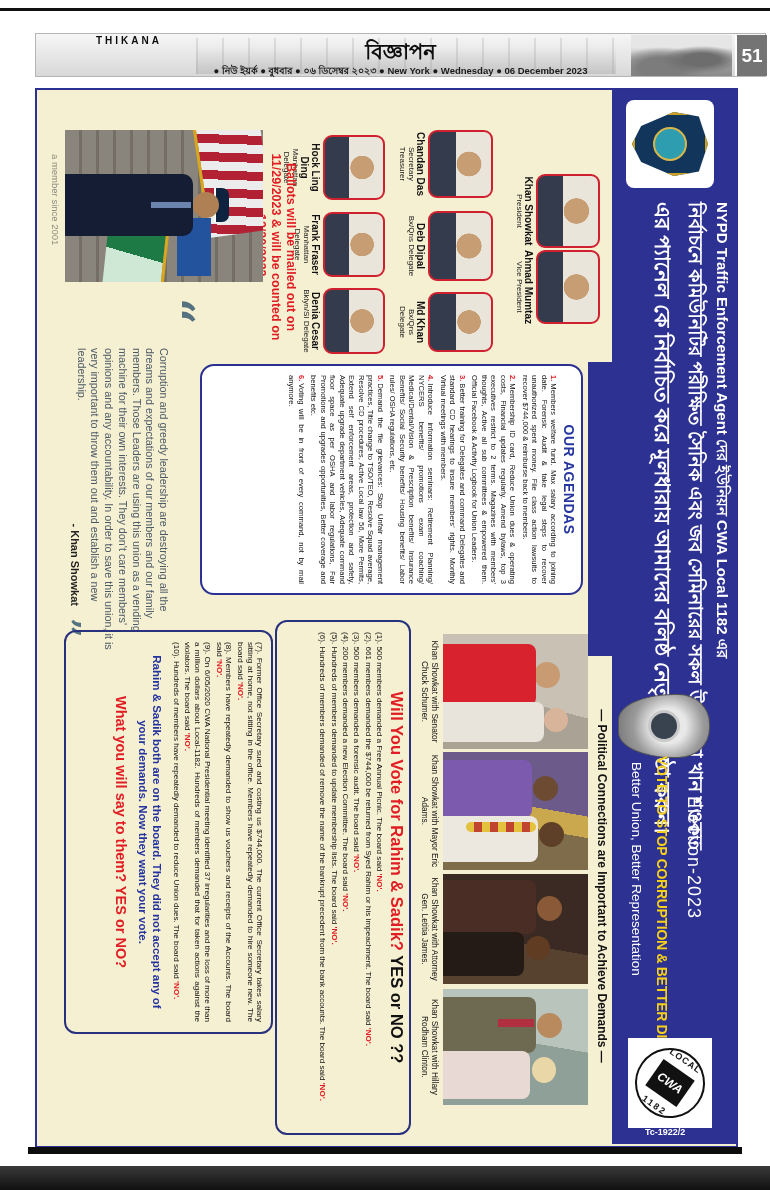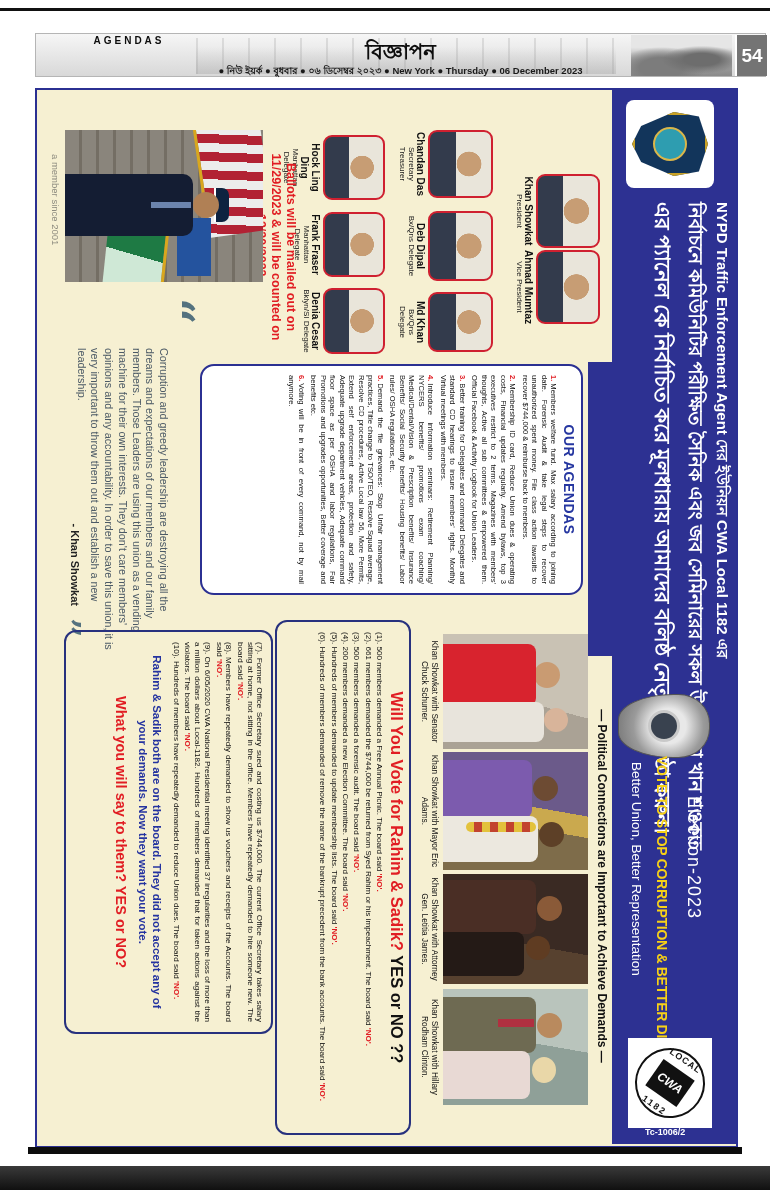--- a/index.html
+++ b/index.html
@@ -134,26 +134,26 @@
 </head>
 <body>
 
 <div id="page">
 
   <div class="abs" id="top-rule"></div>
 
   <div class="abs" id="mh">
     <div class="abs" id="mh-sky"></div>
     <div class="abs" id="mh-brand">
-      <div class="en">AGENDAS</div>
+      <div class="en">THIKANA</div>
     </div>
     <div class="abs" id="mh-title">বিজ্ঞাপন</div>
-    <div class="abs" id="mh-date">● নিউ ইয়র্ক ● বুধবার ● ০৬ ডিসেম্বর ২০২৩ ● New York ● Thursday ● 06 December 2023</div>
+    <div class="abs" id="mh-date">● নিউ ইয়র্ক ● বুধবার ● ০৬ ডিসেম্বর ২০২৩ ● New York ● Wednesday ● 06 December 2023</div>
     <div class="abs" id="mh-photo"></div>
-    <div class="abs" id="mh-num">54</div>
+    <div class="abs" id="mh-num">51</div>
   </div>
 
   <div class="abs" id="ad">
 
     <div class="abs" id="bar-main"></div>
     <div class="abs" id="bar-ext"></div>
     <div class="abs" id="patch-box">
       <div class="shield">
           <div class="core"></div>
         </div>
@@ -299,17 +299,17 @@
         <p><span>(8).</span><span> Members have repeatedly demanded to show us vouchers and receipts of the Accounts. The board said </span><span class="no">'NO'.</span></p>
         <p><span>(9).</span><span> On 6/05/2020 CWA National Presidential meeting identified 37 irregularities and the loss of more than a million dollars about Local-1182. Hundreds of members demanded that for taken actions against the violators. The board said </span><span class="no">'NO'.</span></p>
         <p><span>(10).</span><span> Hundreds of members have repeatedly demanded to reduce Union dues. The board said </span><span class="no">'NO'.</span></p>
       </div>
       <div id="blue-note">Rahim &amp; Sadik both are on the board. They did not accept any of your demands. Now they want your vote.</div>
       <div id="red-q">What you will say to them?  YES or NO?</div>
     </div>
 
   </div>
 
-  <div class="abs" id="ad-code">Tc-1006/2</div>
+  <div class="abs" id="ad-code">Tc-1922/2</div>
   <div class="abs" id="band1"></div>
   <div class="abs" id="band2"></div>
 
 </div>
 
 </body></html>

